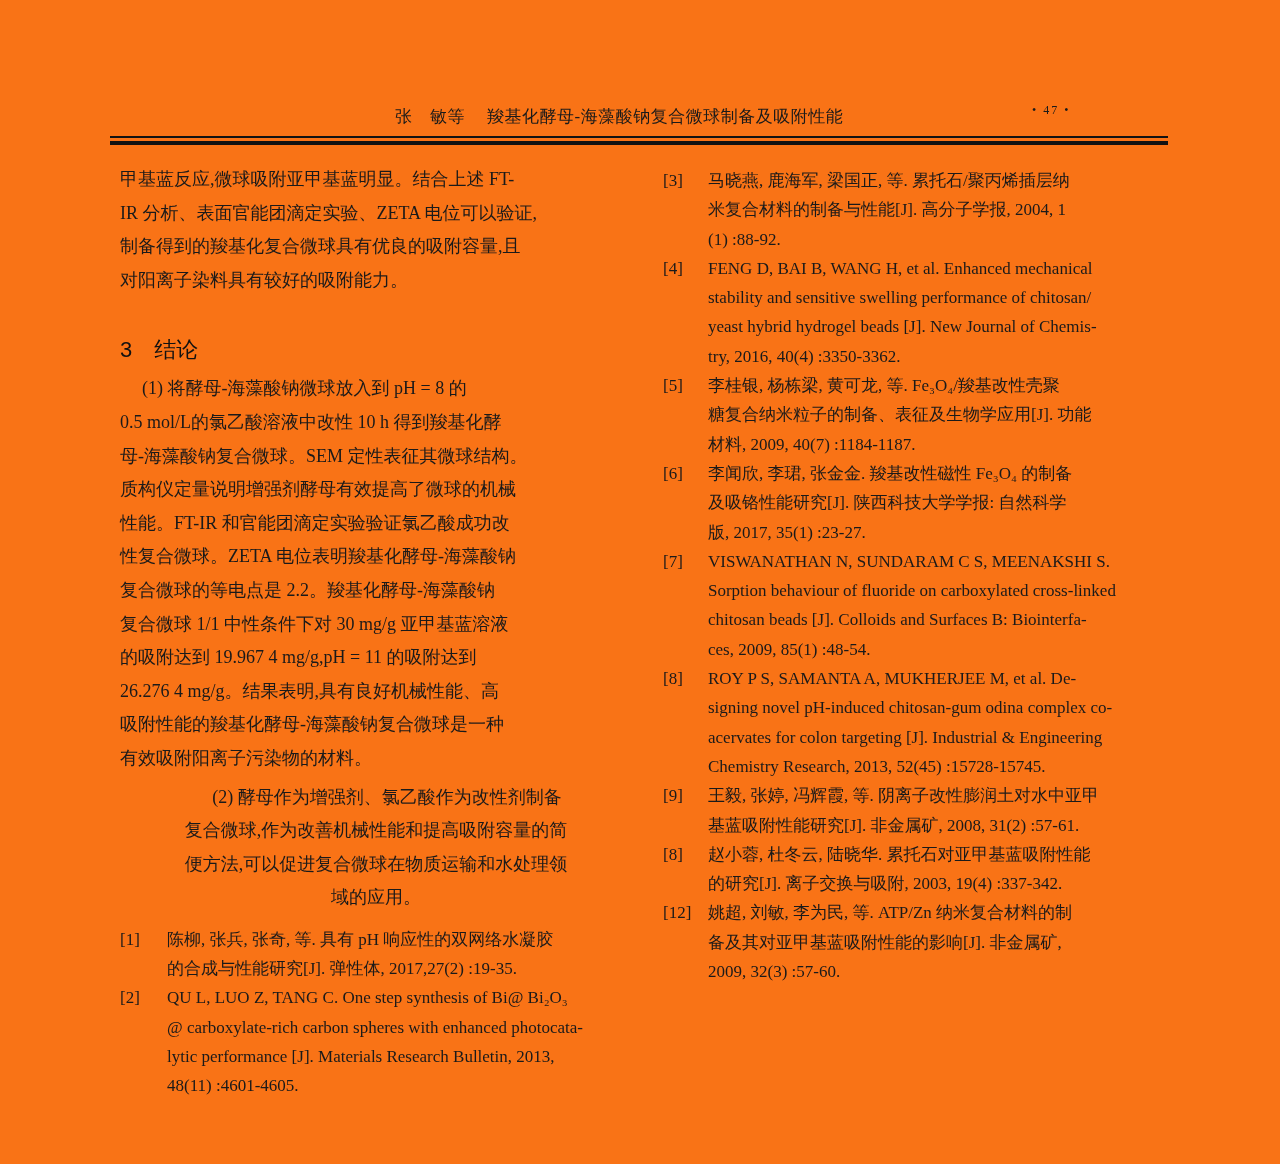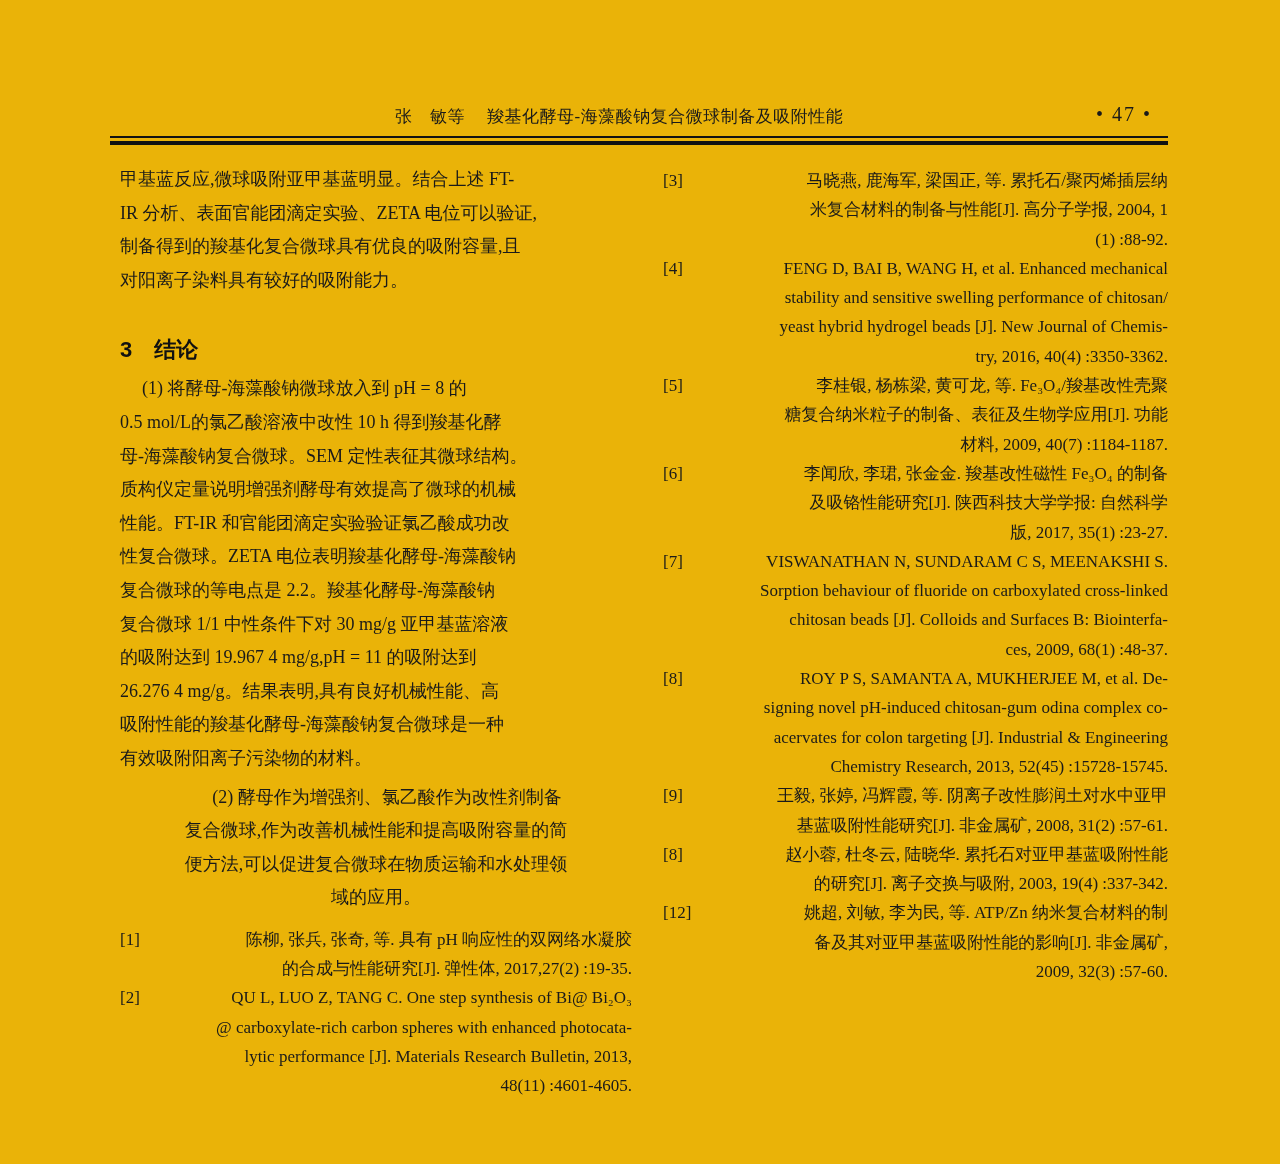--- a/index.html
+++ b/index.html
@@ -1,38 +1,38 @@
 <!DOCTYPE html>
 <html lang="zh"><head>
 <meta charset="utf-8">
 <style>
   * { box-sizing: border-box; }
   html, body { margin: 0; padding: 0; background: #ffffff; }
   .page {
     position: relative;
     width: 1280px;
     height: 1164px;
-    background: #eab308;
+    background: #f97316;
     color: #1a1a1a;
     font-family: "Liberation Serif", "DejaVu Serif", serif;
     overflow: hidden;
   }
   
   .running-head {
     position: absolute;
     top: 105px; left: 395px;
     font-size: 17px;
     letter-spacing: 0.5px;
     white-space: nowrap;
   }
   .running-head .authors { margin-right: 22px; }
   .page-number {
     position: absolute;
-    top: 103px; left: 1096px;
-    font-size: 20px;
+    top: 103px; left: 1032px;
+    font-size: 12px;
     letter-spacing: 2px;
     white-space: nowrap;
   }
   .rule-thin  { position: absolute; left: 110px; top: 136px; width: 1058px; height: 2px; background: #121212; }
   .rule-thick { position: absolute; left: 110px; top: 141px; width: 1058px; height: 4px; background: #121212; }
 
   
   .col-left  { position: absolute; left: 120px; top: 163px; width: 512px; }
   .col-right { position: absolute; left: 663px; top: 166px; width: 505px; }
 
@@ -43,41 +43,41 @@
     white-space: pre-line;
     text-align: left;
   }
   .indent { text-indent: 22px; }
   .para-1 { margin-top: 7px; }
   .para-2 { margin-top: 5px; text-align: center; }
 
   .sec-heading {
     margin: 38px 0 0 0;
     font-family: "Liberation Sans", "DejaVu Sans", sans-serif;
-    font-weight: bold;
+    font-weight: normal;
     font-size: 22px;
     line-height: 30px;
     color: #111;
   }
   .sec-heading .sec-num { display: inline-block; margin-right: 22px; }
 
   .refs-heading {
     margin: 22px 0 0 0;
     font-family: "Liberation Sans", "DejaVu Sans", sans-serif;
     font-weight: bold;
     font-size: 21px;
     line-height: 30px;
     color: #111;
   }
 
   .ref-list { margin-top: 10px; }
   .ref { display: flex; font-size: 17px; line-height: 29.3px; }
   .ref .ref-num  { flex: 0 0 47px; }
   .col-right .ref .ref-num { flex-basis: 45px; }
-  .ref .ref-text { flex: 1; white-space: pre-line; text-align: right; }
+  .ref .ref-text { flex: 1; white-space: pre-line; text-align: left; }
 </style>
 </head>
 <body>
 
 <div class="page">
 
   <div class="running-head">
     <span class="authors">张　敏等</span><span>羧基化酵母-海藻酸钠复合微球制备及吸附性能</span>
   </div>
   <div class="page-number">• 47 •</div>
@@ -151,21 +151,21 @@
         <span class="ref-num">[6]</span>
         <span class="ref-text">李闻欣, 李珺, 张金金. 羧基改性磁性 Fe₃O₄ 的制备
 及吸铬性能研究[J]. 陕西科技大学学报: 自然科学
 版, 2017, 35(1) :23-27.</span>
       </div>
       <div class="ref">
         <span class="ref-num">[7]</span>
         <span class="ref-text">VISWANATHAN N, SUNDARAM C S, MEENAKSHI S.
 Sorption behaviour of fluoride on carboxylated cross-linked
 chitosan beads [J]. Colloids and Surfaces B: Biointerfa-
-ces, 2009, 68(1) :48-37.</span>
+ces, 2009, 85(1) :48-54.</span>
       </div>
       <div class="ref">
         <span class="ref-num">[8]</span>
         <span class="ref-text">ROY P S, SAMANTA A, MUKHERJEE M, et al. De-
 signing novel pH-induced chitosan-gum odina complex co-
 acervates for colon targeting [J]. Industrial &amp; Engineering
 Chemistry Research, 2013, 52(45) :15728-15745.</span>
       </div>
       <div class="ref">
         <span class="ref-num">[9]</span>

